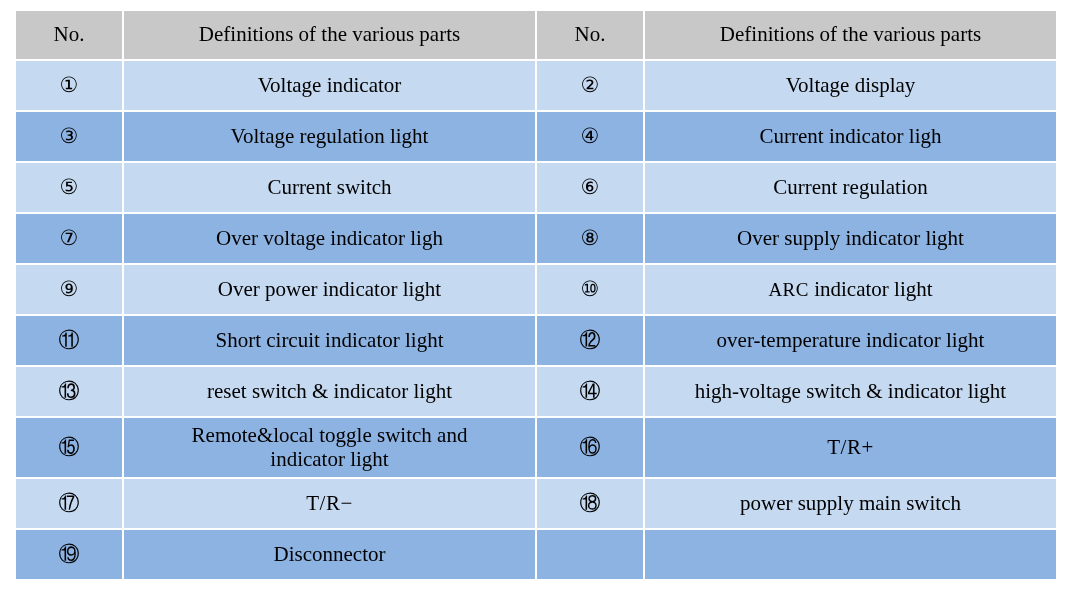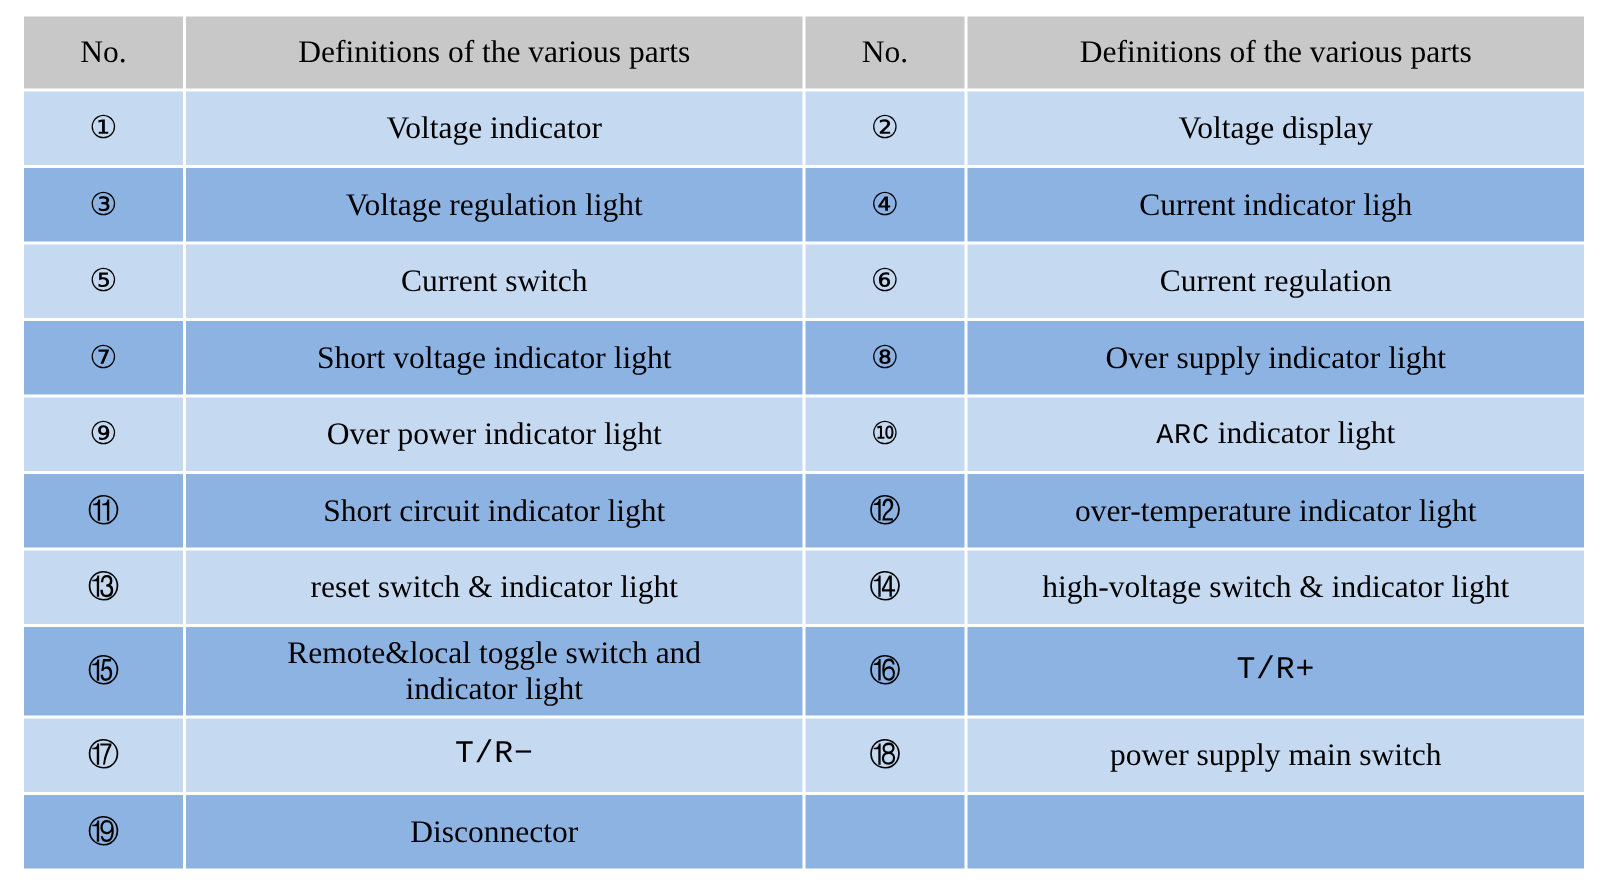--- a/index.html
+++ b/index.html
@@ -60,21 +60,21 @@
   tr.tall td { height: 59px; }
 
   td.num {
     font-size: 22px;
     letter-spacing: 0;
   }
 
   td.blank { }
 
   .mono {
-    font-family: Liberation Mono, monospace;
+    font-family: Liberation Serif, serif;
     font-size: 19px;
     letter-spacing: 0.5px;
   }
 
   .two-line {
     display: block;
     line-height: 1.12;
   }
 </style>
 </head>
@@ -114,21 +114,21 @@
 
       <tr class="body-row light">
         <td class="num">⑤</td>
         <td>Current switch</td>
         <td class="num">⑥</td>
         <td>Current regulation</td>
       </tr>
 
       <tr class="body-row dark">
         <td class="num">⑦</td>
-        <td>Short voltage indicator light</td>
+        <td>Over voltage indicator ligh</td>
         <td class="num">⑧</td>
         <td>Over supply indicator light</td>
       </tr>
 
       <tr class="body-row light">
         <td class="num">⑨</td>
         <td>Over power indicator light</td>
         <td class="num">⑩</td>
         <td><span class="mono">ARC</span><span> indicator light</span></td>
       </tr>

